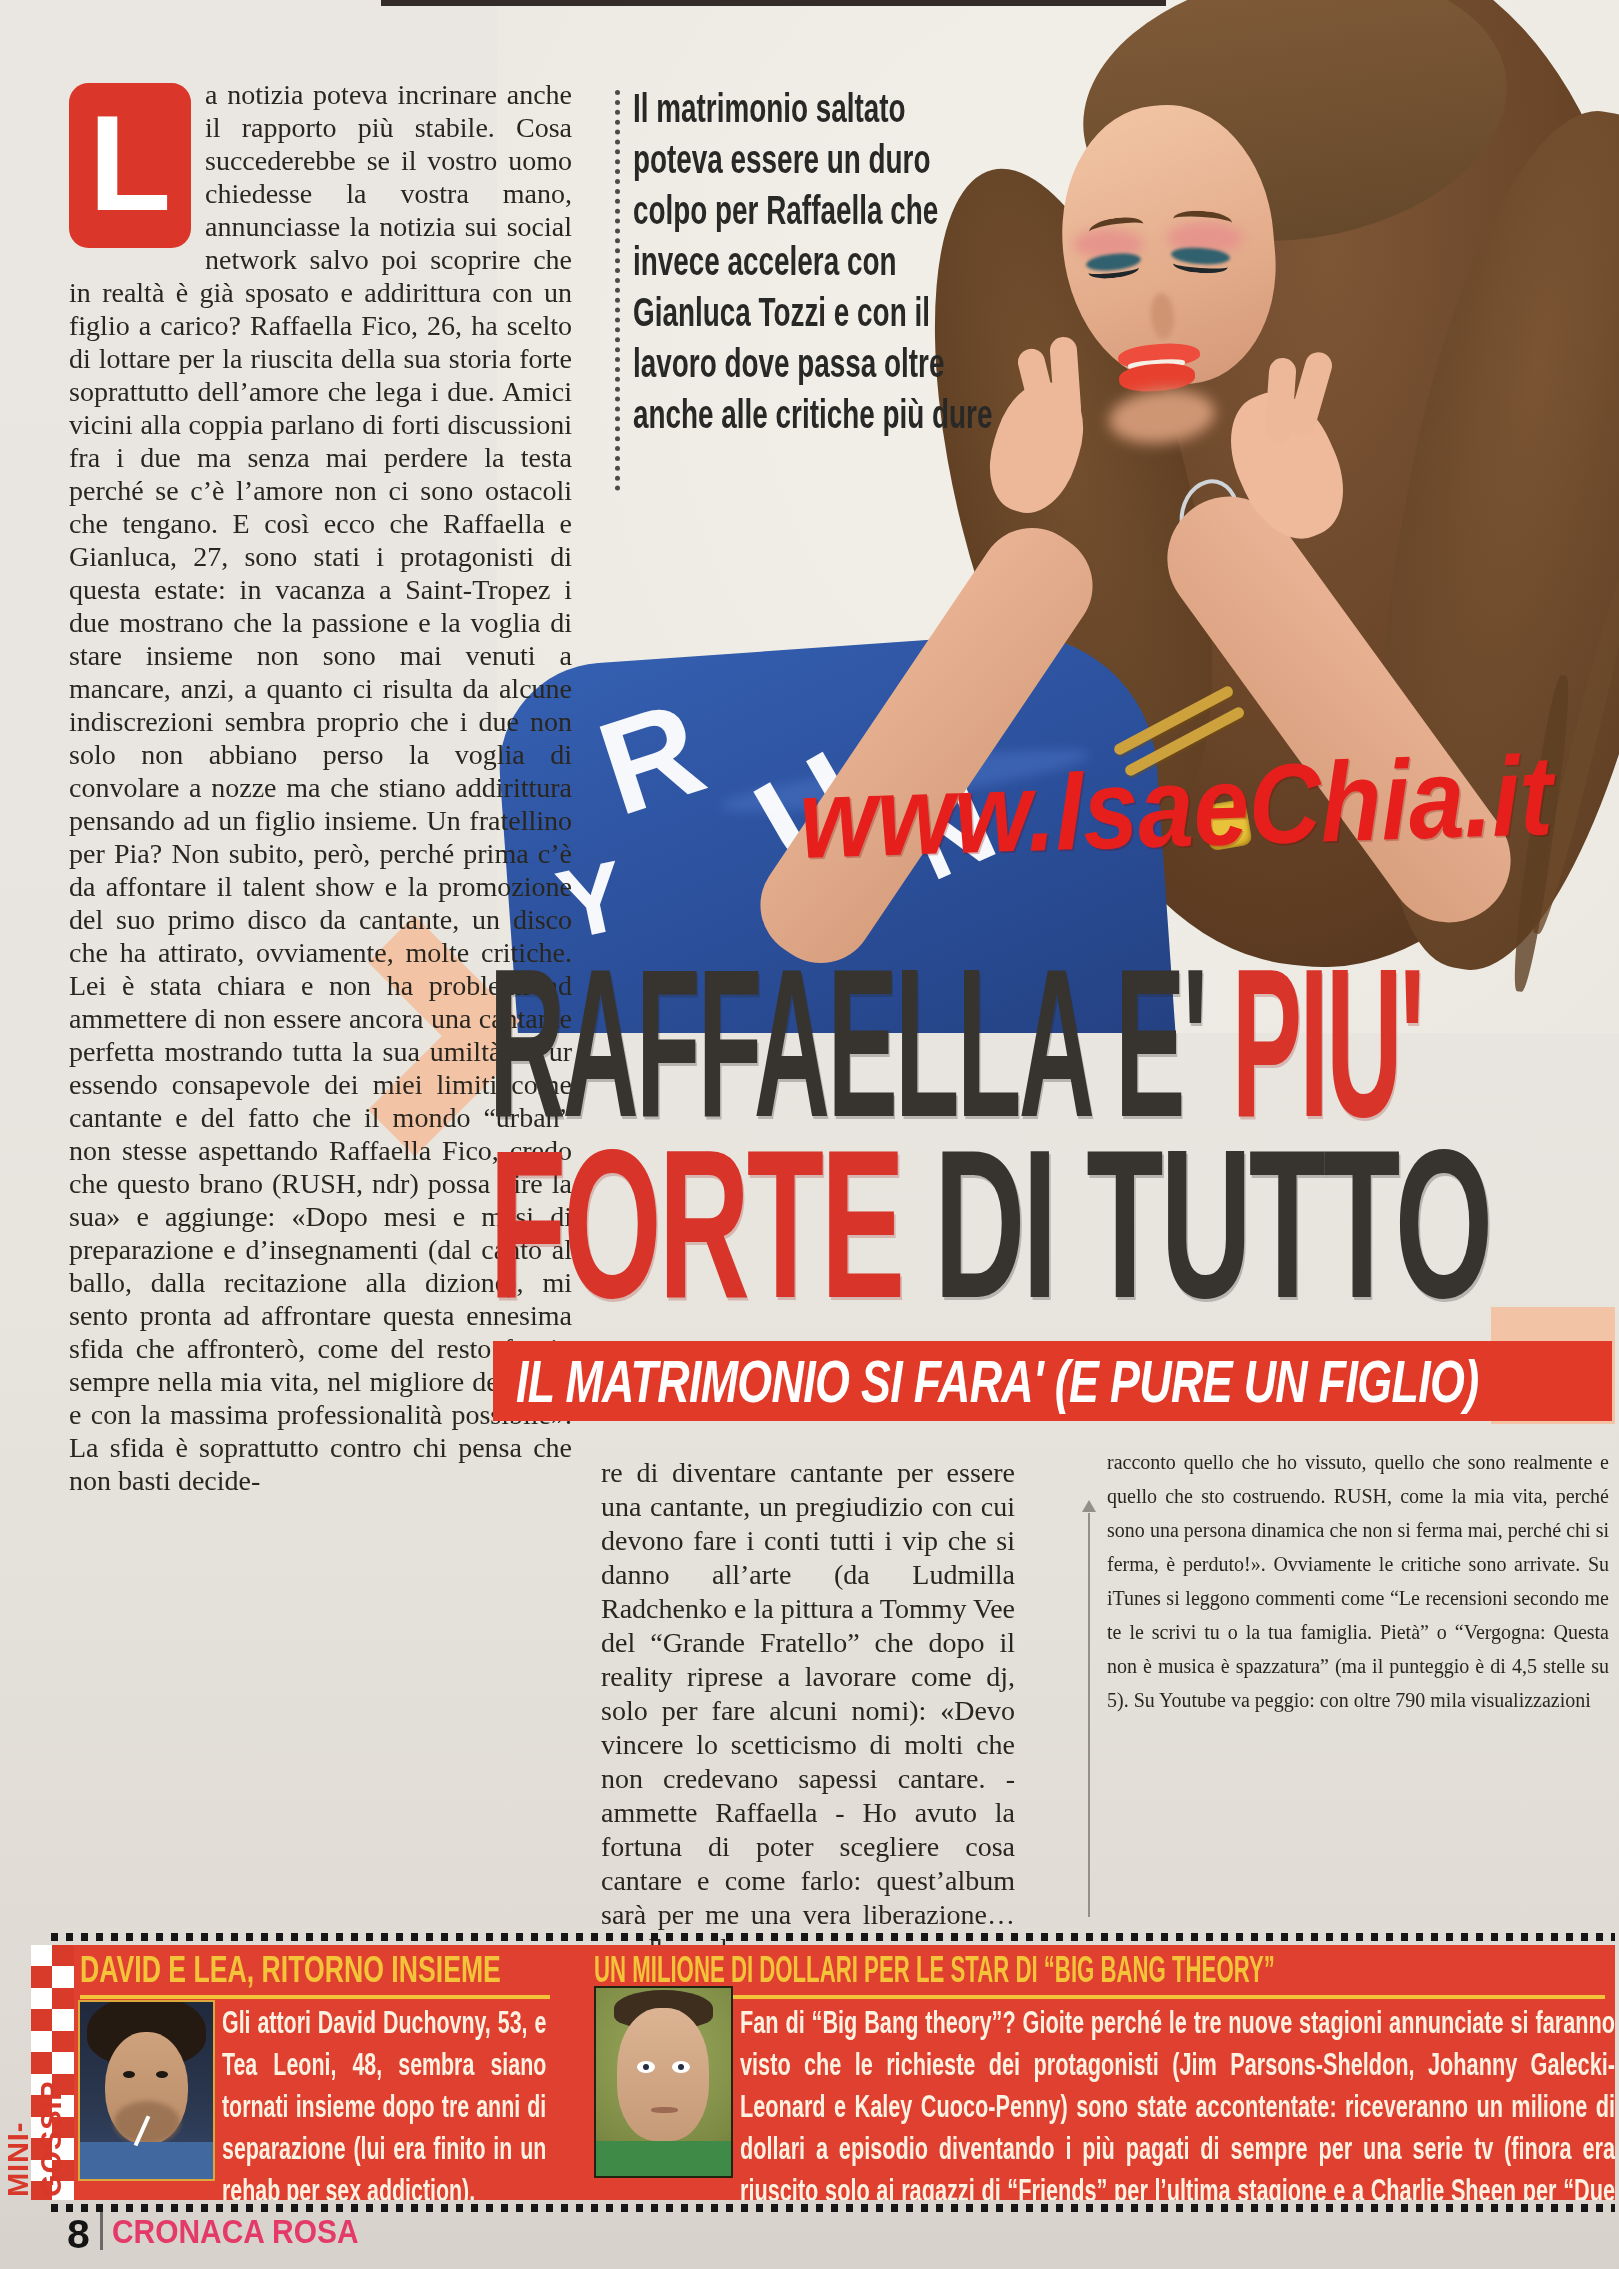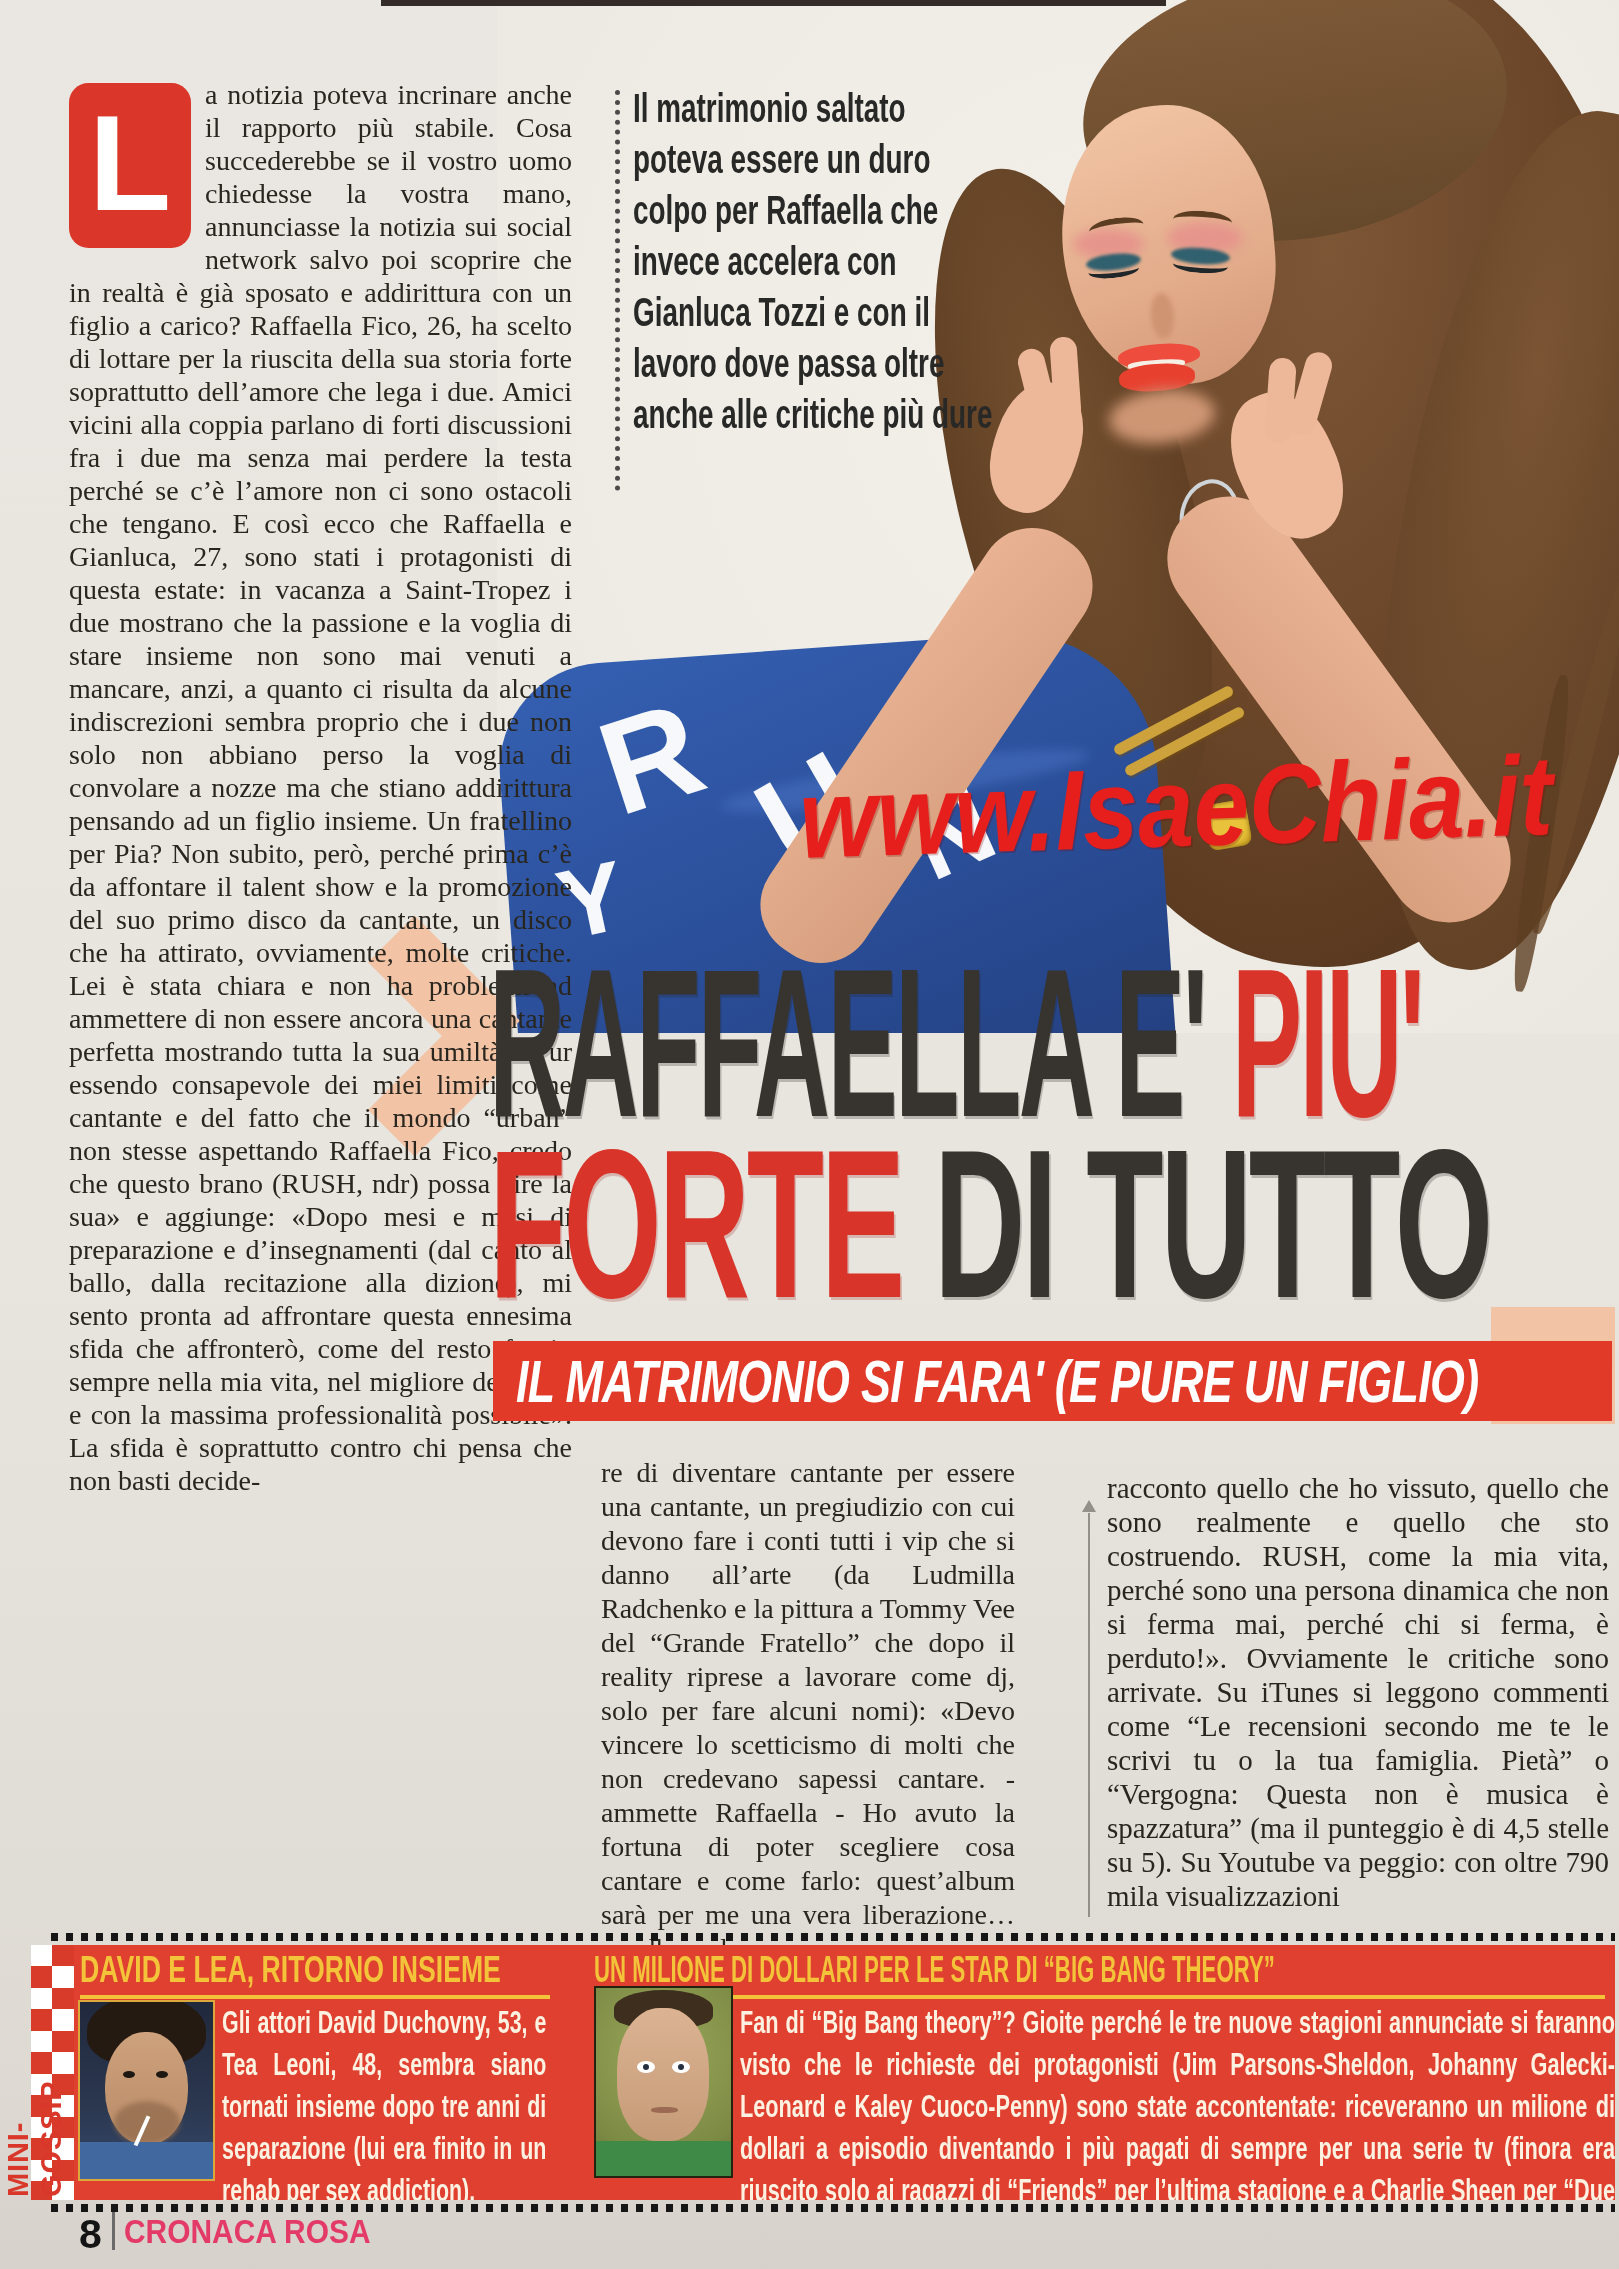--- a/index.html
+++ b/index.html
@@ -82,21 +82,21 @@
   
   .intro-dots{position:absolute;left:615px;top:90px;height:401px;width:0;border-left:5.3px dotted #4c4a48;z-index:2;}
   .intro{position:absolute;left:633px;top:83px;width:532px;z-index:3;
     font-family:"Liberation Sans",sans-serif;font-weight:700;font-size:41px;line-height:51px;color:#282826;
     transform:scaleX(.68);transform-origin:left top;letter-spacing:0;}
   
   .col{position:absolute;z-index:3;color:#29261f;text-align:justify;}
   .col .it{}
   .col1{left:69px;top:78px;width:503px;height:1840px;font-size:28px;line-height:33px;}
   .col2{left:601px;top:1456px;width:414px;height:465px;font-size:28px;line-height:34px;}
-  .col3{left:1107px;top:1445px;width:502px;height:474px;font-size:29px;line-height:34px;margin-top:26px;}
+  .col3{left:1107px;top:1445px;width:502px;height:474px;font-size:20px;line-height:34px;}
   .dropcap{float:left;width:122px;height:165px;margin:5.3px 14px 3.5px 0;background:#da372a;border-radius:19.5px;
     color:#fff;font-family:"Liberation Sans",sans-serif;font-weight:700;font-size:135px;line-height:161px;text-align:center;}
   .col-divider{position:absolute;left:1088px;top:1513px;width:1.8px;height:404px;background:#93908a;z-index:2;}
   .divider-arrow{position:absolute;left:1082px;top:1500px;width:0;height:0;z-index:2;
     border-left:7px solid transparent;border-right:7px solid transparent;border-bottom:12.4px solid #93908a;}
   
   .chevron{position:absolute;left:395px;top:924px;width:106px;height:222px;z-index:2;}
   .chevron div{position:absolute;width:66px;height:149px;background:#f2c3a5;}
   .chv-top{left:16px;top:-7px;transform:rotate(-45deg);}
   .chv-bot{left:16px;top:82px;transform:rotate(45deg);}
@@ -154,21 +154,21 @@
     background:radial-gradient(circle at 50% 35%,#9aa85c 0%,#7d8a44 70%,#6a7638 100%);}
   .sh-hair{left:17.7px;top:1.8px;width:99px;height:37px;border-radius:50% 50% 30% 30%;background:#3d2e1e;}
   .sh-face{left:21px;top:19.5px;width:92px;height:133px;border-radius:46% 46% 42% 42%;background:linear-gradient(180deg,#dcb493,#c59a77);}
   .sh-eye-l{left:41px;top:73px;width:17.7px;height:12.4px;border-radius:50%;background:#fff;}
   .sh-eye-r{left:76px;top:73px;width:17.7px;height:12.4px;border-radius:50%;background:#fff;}
   .sh-pup-l{left:47px;top:76px;width:6.2px;height:6.2px;border-radius:50%;background:#243040;}
   .sh-pup-r{left:82px;top:76px;width:6.2px;height:6.2px;border-radius:50%;background:#243040;}
   .sh-mouth{left:55px;top:119px;width:26.6px;height:6.2px;border-radius:40%;background:#9c6a52;}
   .sh-tee{left:0;top:153px;width:135px;height:35px;background:#3f8a46;}
   
-  .footer{position:absolute;left:67px;top:2211px;z-index:3;font-family:"Liberation Sans",sans-serif;font-weight:700;margin-left:12px;}
+  .footer{position:absolute;left:67px;top:2211px;z-index:3;font-family:"Liberation Sans",sans-serif;font-weight:700;}
   .pageno{color:#141414;font-size:41px;vertical-align:top;}
   .footer-rule{display:inline-block;width:2.7px;height:39px;background:#6a6a6a;margin:0 8.9px 0 10.6px;vertical-align:top;}
   .section{display:inline-block;color:#e43a68;font-size:34px;line-height:41px;vertical-align:top;
     transform:scaleX(.88);transform-origin:left top;letter-spacing:0;}
 </style>
 </head>
 <body>
 
 <div class="page">
 

